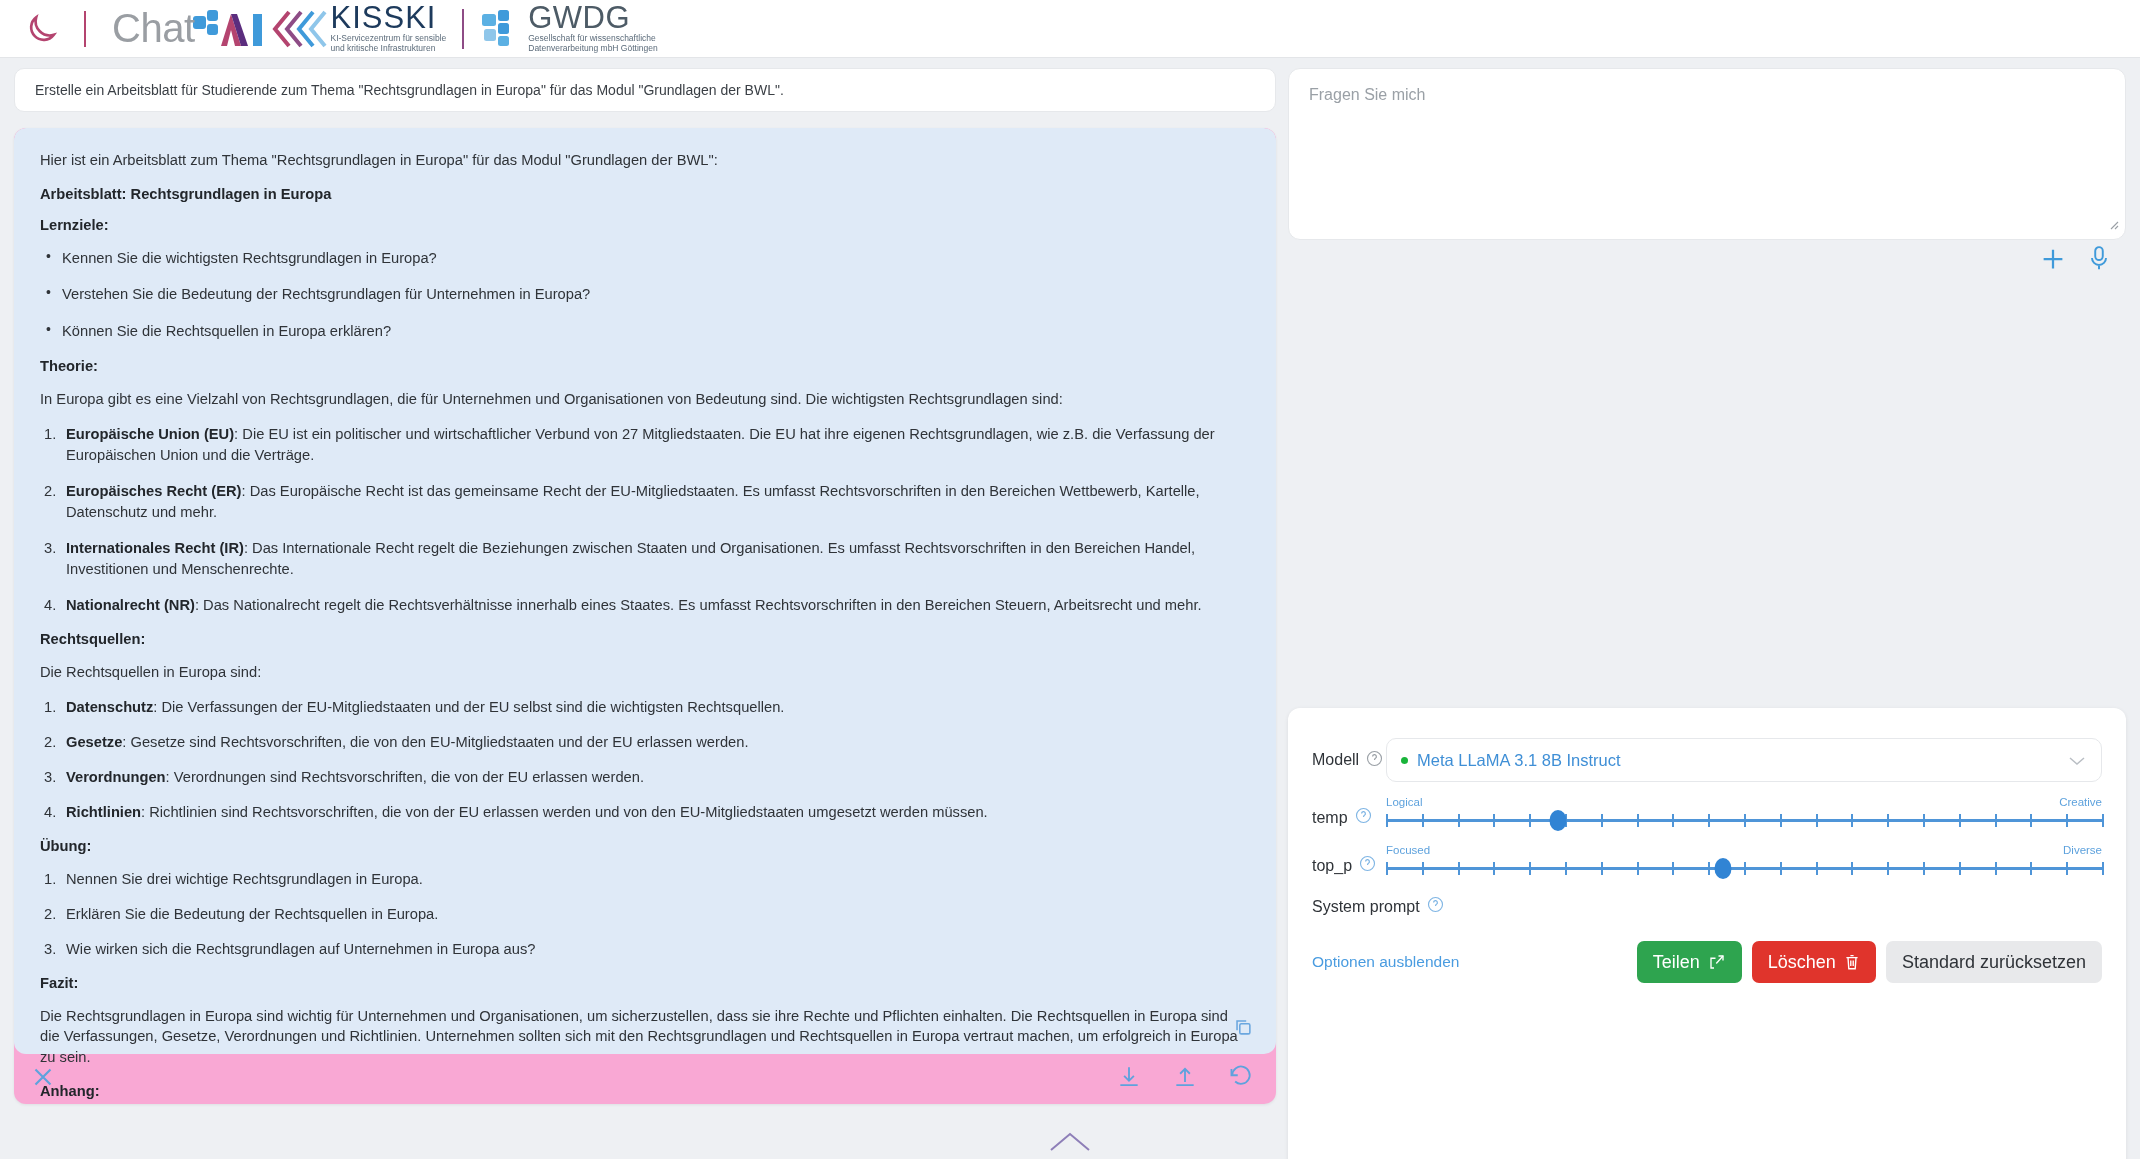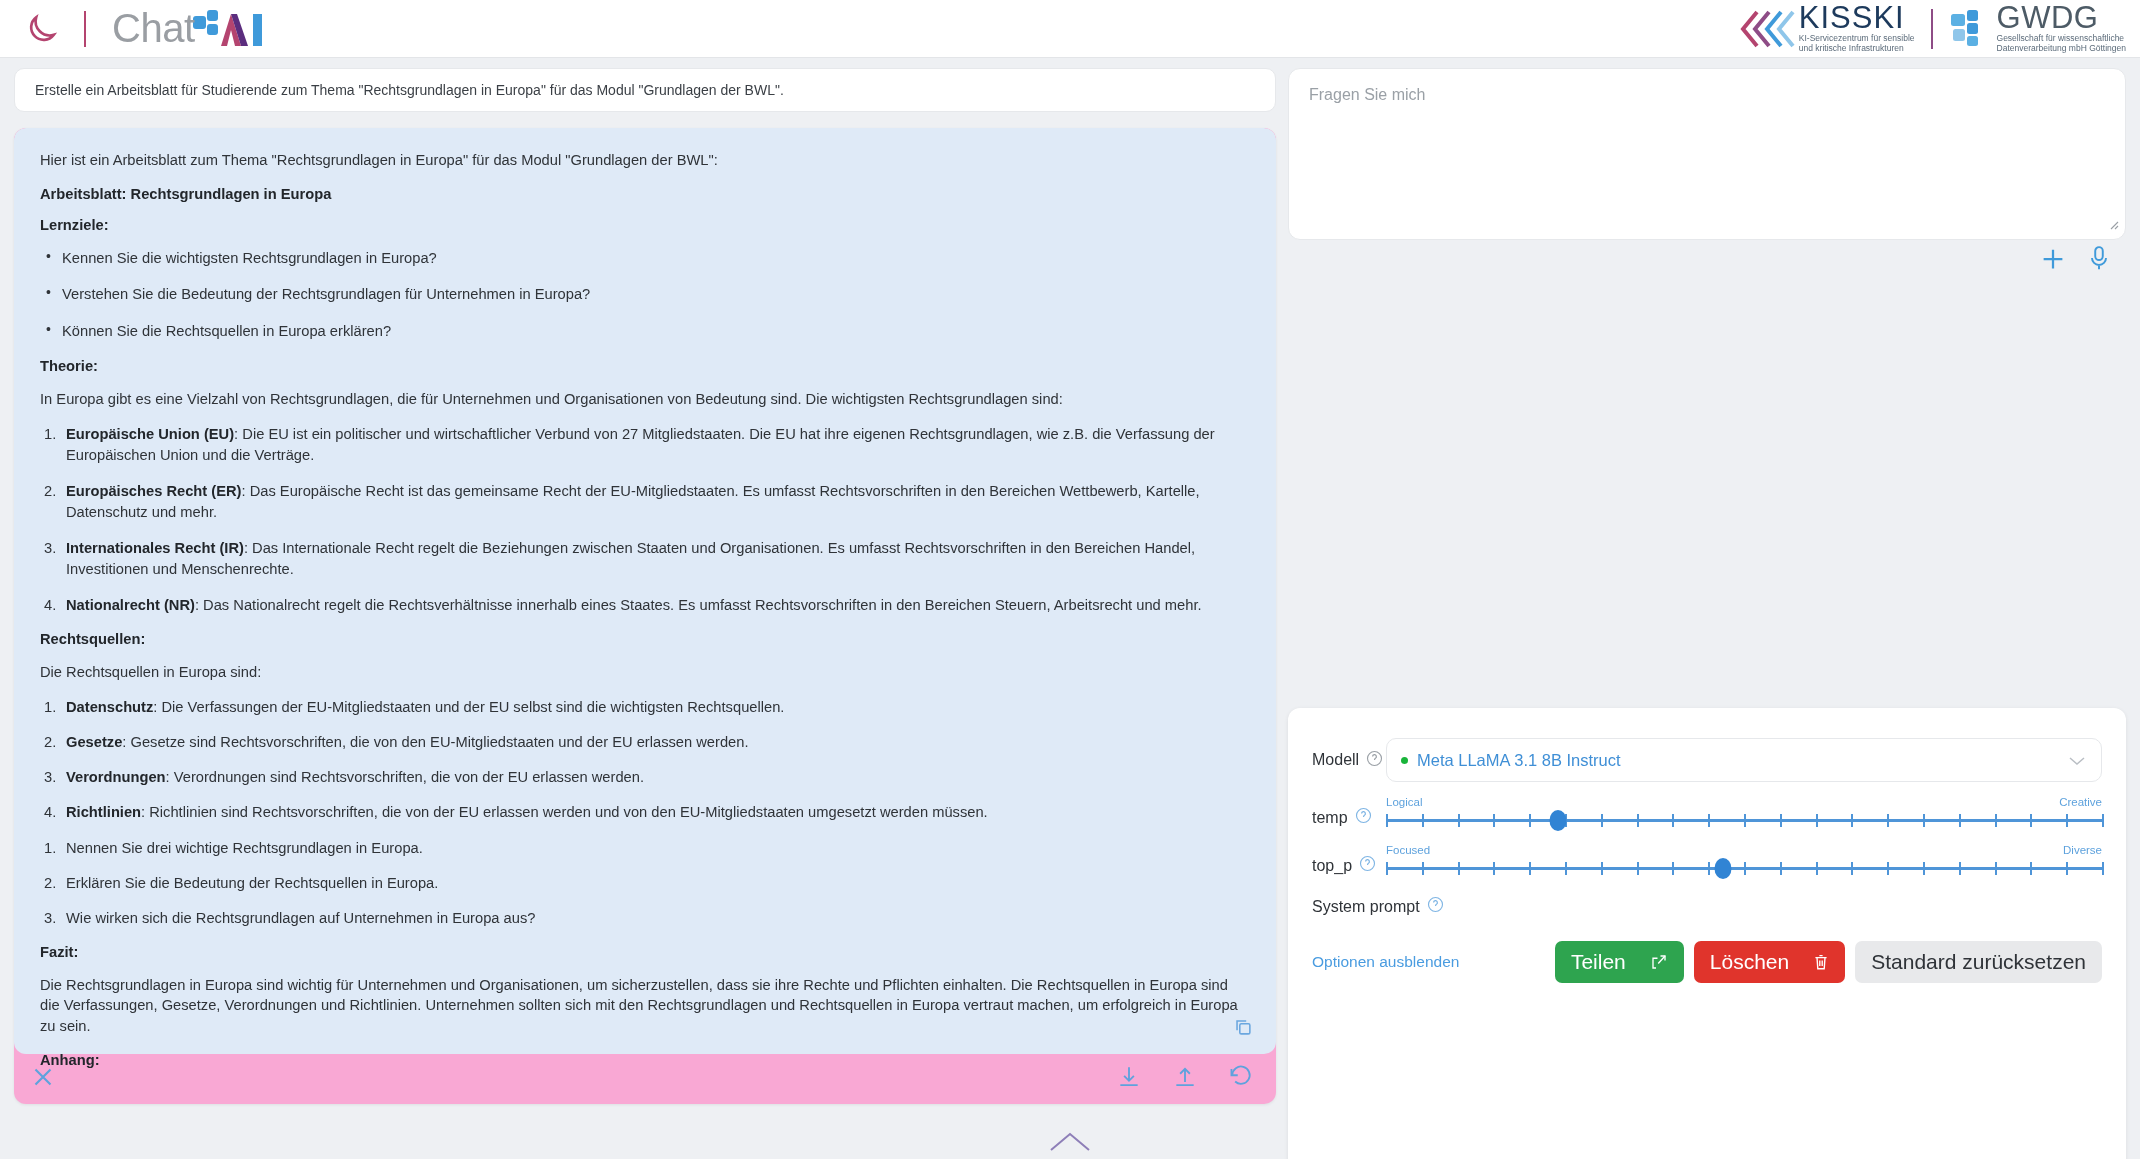--- a/index.html
+++ b/index.html
@@ -8,21 +8,21 @@
     font-family: "Liberation Sans", sans-serif;
     background: #eef0f3;
     overflow: hidden;
   }
 
   
   .topbar {
     position: absolute; left: 0; top: 0; width: 2140px; height: 58px;
     background: #ffffff;
     border-bottom: 1px solid #e3e5e8;
-    display: flex; align-items: center; justify-content: space-between;
+    display: flex; align-items: center; justify-content: flex-start;
   }
   .brand { display: flex; align-items: center; padding-left: 22px; gap: 0; }
   .moon-ico { width: 40px; height: 40px; display: block; }
   .brand-div {
     width: 2px; height: 36px; background: #b4446f; margin: 0 26px 0 22px;
   }
   .chat-word {
     font-size: 40px; color: #9a9ea3; letter-spacing: -.5px;
     font-family: "Liberation Sans", sans-serif; line-height: 1;
     position: relative; top: -1px;
@@ -171,21 +171,21 @@
   }
   .sysp-box .val { font-size: 15px; color: #3a3f45; }
 
   .btn-row {
     margin-top: 24px; display: flex; align-items: center; justify-content: space-between;
   }
   .link-btn { font-size: 15.5px; color: #4a9ce0; }
   .btns { display: flex; align-items: center; gap: 10px; }
   .btn {
     height: 42px; border-radius: 7px; display: flex; align-items: center;
-    padding: 0 16px; gap: 24px; font-size: 21px;
+    padding: 0 16px; gap: 8px; font-size: 18px;
   }
   .btn-share { background: #2ea44f; color: #fff; }
   .btn-del { background: #e0342c; color: #fff; }
   .btn-reset { background: #e8e9eb; color: #2f3338; }
 
   .bottom-chev {
     position: absolute; left: 1047px; top: 1130px;
   }
 </style>
 </head>
@@ -278,20 +278,21 @@
       <div class="h">Rechtsquellen:</div>
       <p>Die Rechtsquellen in Europa sind:</p>
 
       <ol class="ol-list tight">
         <li><b>Datenschutz</b><span>: Die Verfassungen der EU-Mitgliedstaaten und der EU selbst sind die wichtigsten Rechtsquellen.</span></li>
         <li><b>Gesetze</b><span>: Gesetze sind Rechtsvorschriften, die von den EU-Mitgliedstaaten und der EU erlassen werden.</span></li>
         <li><b>Verordnungen</b><span>: Verordnungen sind Rechtsvorschriften, die von der EU erlassen werden.</span></li>
         <li><b>Richtlinien</b><span>: Richtlinien sind Rechtsvorschriften, die von der EU erlassen werden und von den EU-Mitgliedstaaten umgesetzt werden müssen.</span></li>
       </ol>
 
+      <div class="h">Übung:</div>
       <ol class="ol-list tight">
         <li>Nennen Sie drei wichtige Rechtsgrundlagen in Europa.</li>
         <li>Erklären Sie die Bedeutung der Rechtsquellen in Europa.</li>
         <li>Wie wirken sich die Rechtsgrundlagen auf Unternehmen in Europa aus?</li>
       </ol>
 
       <div class="h">Fazit:</div>
       <p>Die Rechtsgrundlagen in Europa sind wichtig für Unternehmen und Organisationen, um sicherzustellen, dass sie ihre Rechte und Pflichten einhalten. Die Rechtsquellen in Europa sind die Verfassungen, Gesetze, Verordnungen und Richtlinien. Unternehmen sollten sich mit den Rechtsgrundlagen und Rechtsquellen in Europa vertraut machen, um erfolgreich in Europa zu sein.</p>
 
       <div class="h">Anhang:</div>

